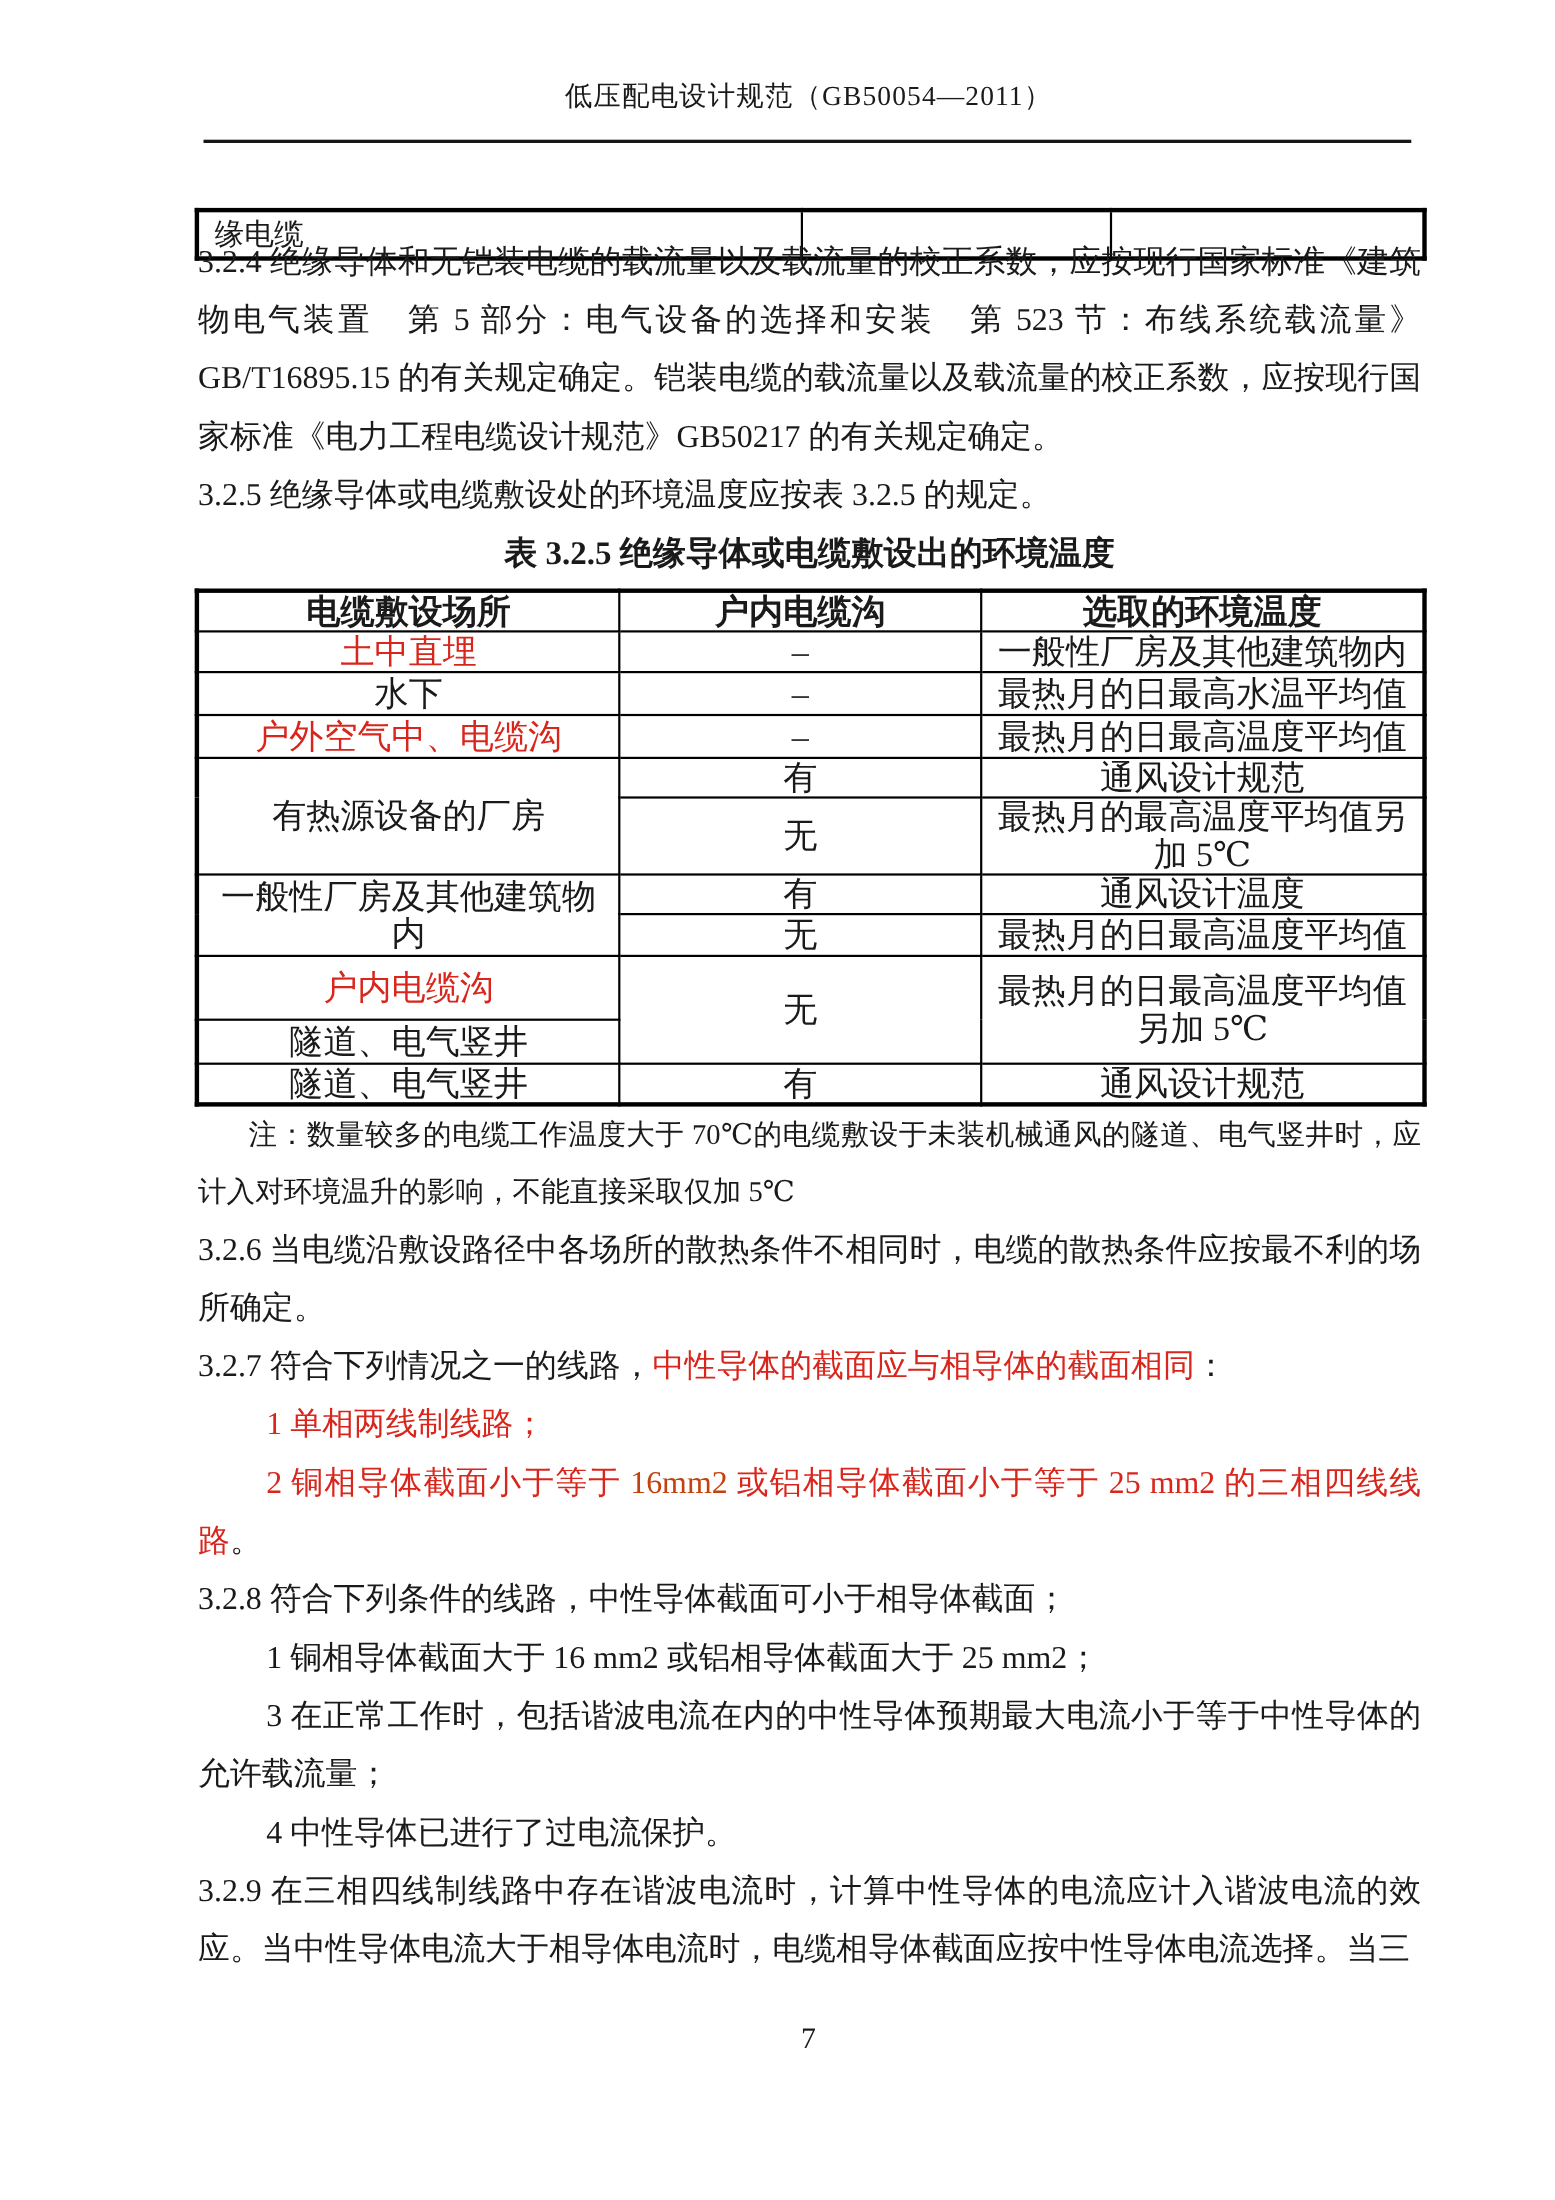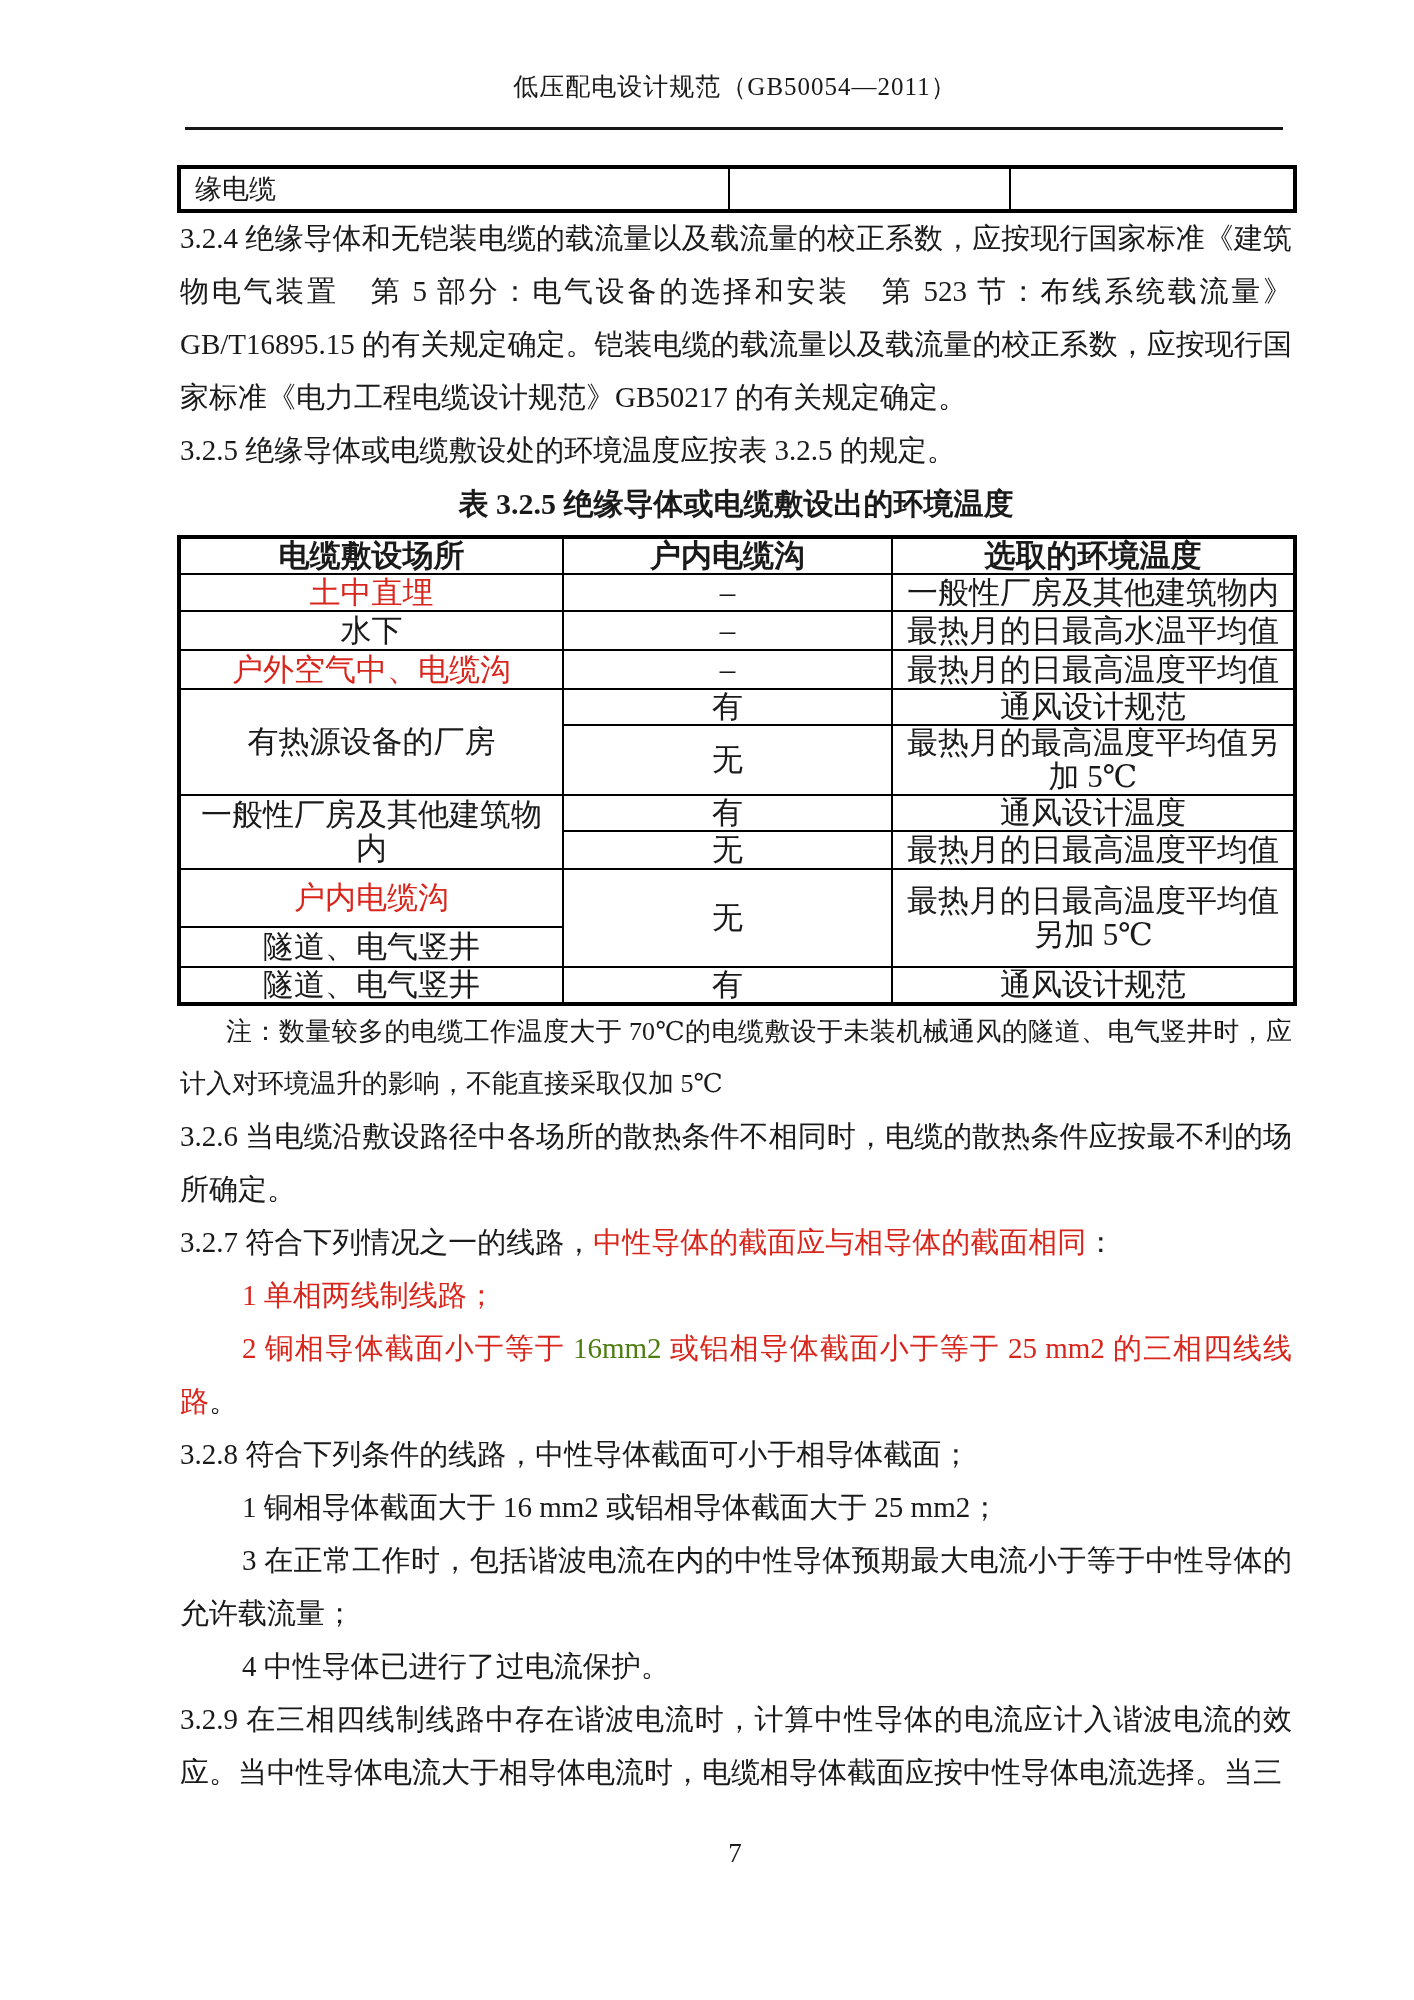--- a/index.html
+++ b/index.html
@@ -2,32 +2,32 @@
 <html><head>
 <meta charset="utf-8">
 <style>
   html,body{margin:0;padding:0;background:#888;}
   .page{position:relative;width:1414px;height:2000px;background:#ffffff;
         font-family:"Liberation Serif","DejaVu Serif",serif;color:#1a1a1a;overflow:hidden;}
   .header{position:absolute;left:177px;top:70px;width:1116px;text-align:center;font-size:25px;letter-spacing:1px;}
   .rule{position:absolute;left:185px;top:127px;width:1098px;border-top:3px solid #161616;}
   .frag{position:absolute;left:177px;top:165px;width:1116px;border-collapse:collapse;font-size:27px;table-layout:fixed;}
   .frag td{border:2px solid #000;height:40px;padding:0 0 0 14px;vertical-align:middle;}
-  .frag{border:4px solid #000;}
+  .frag{border:4px solid #000;margin-top:24px;}
   .body{position:absolute;left:180px;top:212px;width:1112px;font-size:29px;line-height:53px;text-align:justify;}
   .body p{margin:0;padding:0;}
   .tbl-title{text-align:center;font-weight:bold;font-size:30px;}
   table.main{border-collapse:collapse;width:1116px;margin-left:-3px;margin-top:5px;
              border:4px solid #000;font-size:31px;line-height:34px;text-align:center;table-layout:fixed;}
   table.main td{border:2px solid #000;vertical-align:middle;padding:0 6px;}
   table.main tr.hdr td{font-weight:bold;}
   .note{font-size:26px;text-indent:46px;margin-top:12px;line-height:52px;}
   .item{text-indent:62px;}
   .red{color:#d9261c;}
-  .blue{color:#4d7c0f;}
+  .blue{color:#c2410c;}
   .pageno{position:absolute;left:177px;top:1838px;width:1116px;text-align:center;font-size:27px;}
 </style>
 </head>
 <body>
 
 <div class="page">
 
   <div class="header">
     <span>低压配电设计规范（GB50054—2011）</span>
   </div>

